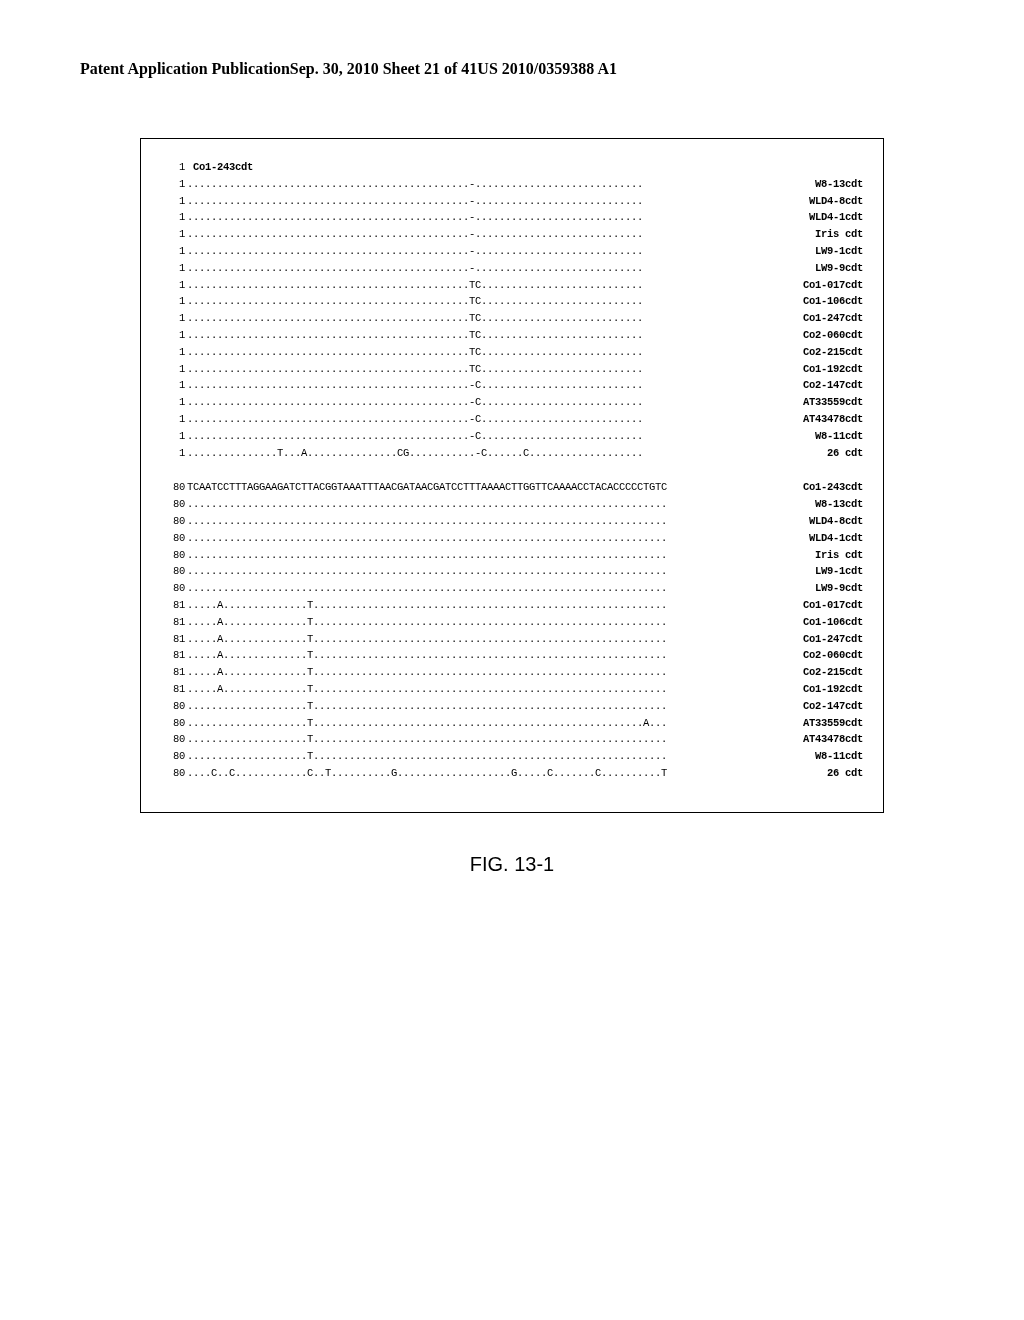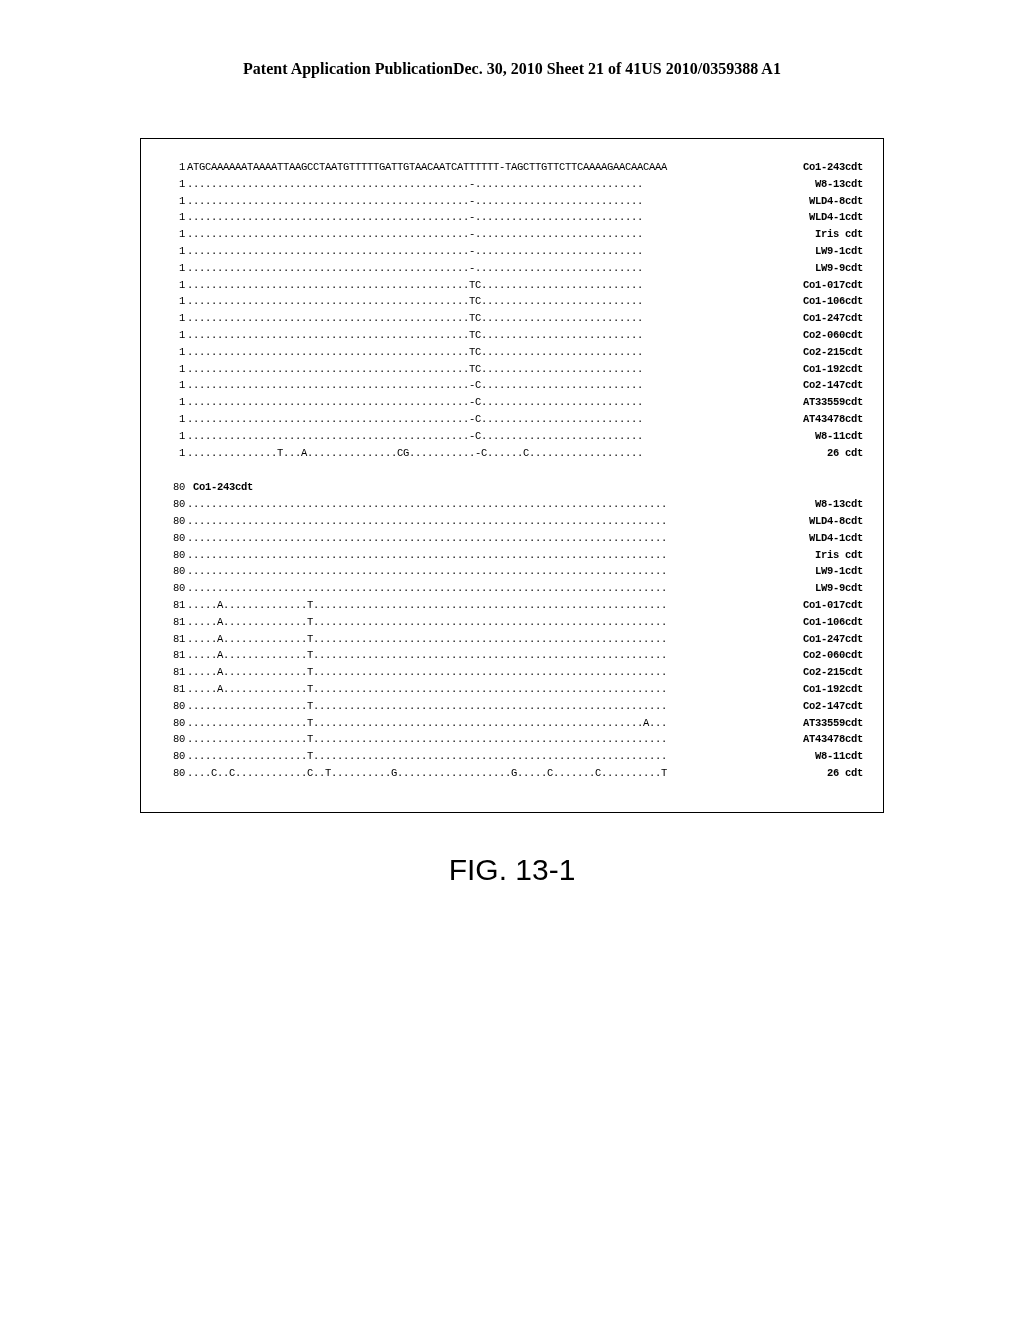--- a/index.html
+++ b/index.html
@@ -5,21 +5,21 @@
     body {
       margin: 0;
       padding: 0;
       font-family: "Times New Roman", serif;
       background: #ffffff;
       width: 1024px;
       height: 1320px;
     }
     .page-header {
       display: flex;
-      justify-content: center;
+      justify-content: flex-start;
       padding: 60px 80px 20px 80px;
       font-size: 16px;
       font-weight: bold;
     }
     .figure-box {
       margin: 40px 140px 20px 140px;
       border: 1px solid #000;
       padding: 20px 20px 30px 20px;
     }
     .alignment {
@@ -42,40 +42,39 @@
     }
     .aln-label {
       padding-left: 6px;
       font-weight: bold;
     }
     .block-gap {
       height: 18px;
     }
     .fig-caption {
       text-align: center;
-      font-size: 30px;
+      font-size: 20px;
       margin-top: 40px;
       font-family: Arial, sans-serif;
     }
   </style>
 </head>
 <body>
 
 <div class="page-header">
   <span>Patent Application Publication</span>
-  <span>Dec. 30, 2010  Sheet 21 of 41</span>
+  <span>Sep. 30, 2010  Sheet 21 of 41</span>
   <span>US 2010/0359388 A1</span>
 </div>
 
 <div class="figure-box">
   <div class="alignment">
 
     <div class="aln-row">
       <span class="aln-pos">1</span>
-      <span class="aln-seq">ATGCAAAAAATAAAATTAAGCCTAATGTTTTTGATTGTAACAATCATTTTTT-TAGCTTGTTCTTCAAAAGAACAACAAA</span>
       <span class="aln-label">Co1-243cdt</span>
     </div>
     <div id="block1-rows">
         <div class="aln-row"><span class="aln-pos">1</span><span class="aln-seq">...............................................-............................</span><span class="aln-label">W8-13cdt</span></div>
         <div class="aln-row"><span class="aln-pos">1</span><span class="aln-seq">...............................................-............................</span><span class="aln-label">WLD4-8cdt</span></div>
         <div class="aln-row"><span class="aln-pos">1</span><span class="aln-seq">...............................................-............................</span><span class="aln-label">WLD4-1cdt</span></div>
         <div class="aln-row"><span class="aln-pos">1</span><span class="aln-seq">...............................................-............................</span><span class="aln-label">Iris cdt</span></div>
         <div class="aln-row"><span class="aln-pos">1</span><span class="aln-seq">...............................................-............................</span><span class="aln-label">LW9-1cdt</span></div>
         <div class="aln-row"><span class="aln-pos">1</span><span class="aln-seq">...............................................-............................</span><span class="aln-label">LW9-9cdt</span></div>
         <div class="aln-row"><span class="aln-pos">1</span><span class="aln-seq">...............................................TC...........................</span><span class="aln-label">Co1-017cdt</span></div>
@@ -88,20 +87,21 @@
         <div class="aln-row"><span class="aln-pos">1</span><span class="aln-seq">...............................................-C...........................</span><span class="aln-label">AT33559cdt</span></div>
         <div class="aln-row"><span class="aln-pos">1</span><span class="aln-seq">...............................................-C...........................</span><span class="aln-label">AT43478cdt</span></div>
         <div class="aln-row"><span class="aln-pos">1</span><span class="aln-seq">...............................................-C...........................</span><span class="aln-label">W8-11cdt</span></div>
         <div class="aln-row"><span class="aln-pos">1</span><span class="aln-seq">...............T...A...............CG...........-C......C...................</span><span class="aln-label">26 cdt</span></div>
       </div>
 
     <div class="block-gap"></div>
 
     <div class="aln-row">
       <span class="aln-pos">80</span>
+      <span class="aln-seq">TCAATCCTTTAGGAAGATCTTACGGTAAATTTAACGATAACGATCCTTTAAAACTTGGTTCAAAACCTACACCCCCTGTC</span>
       <span class="aln-label">Co1-243cdt</span>
     </div>
     <div id="block2-rows">
         <div class="aln-row"><span class="aln-pos">80</span><span class="aln-seq">................................................................................</span><span class="aln-label">W8-13cdt</span></div>
         <div class="aln-row"><span class="aln-pos">80</span><span class="aln-seq">................................................................................</span><span class="aln-label">WLD4-8cdt</span></div>
         <div class="aln-row"><span class="aln-pos">80</span><span class="aln-seq">................................................................................</span><span class="aln-label">WLD4-1cdt</span></div>
         <div class="aln-row"><span class="aln-pos">80</span><span class="aln-seq">................................................................................</span><span class="aln-label">Iris cdt</span></div>
         <div class="aln-row"><span class="aln-pos">80</span><span class="aln-seq">................................................................................</span><span class="aln-label">LW9-1cdt</span></div>
         <div class="aln-row"><span class="aln-pos">80</span><span class="aln-seq">................................................................................</span><span class="aln-label">LW9-9cdt</span></div>
         <div class="aln-row"><span class="aln-pos">81</span><span class="aln-seq">.....A..............T...........................................................</span><span class="aln-label">Co1-017cdt</span></div>

